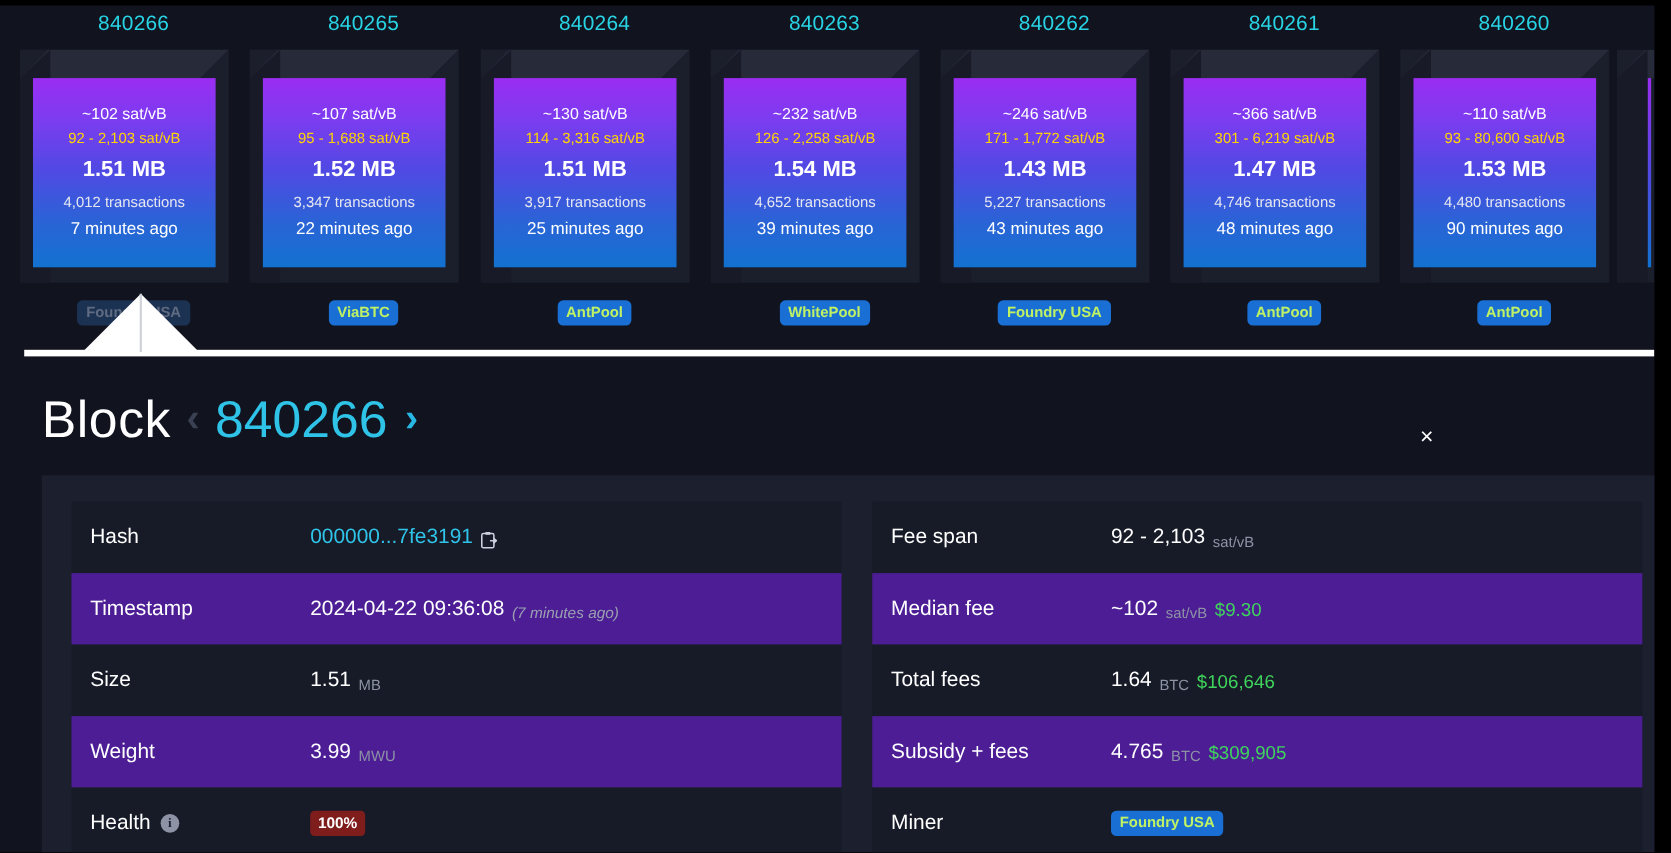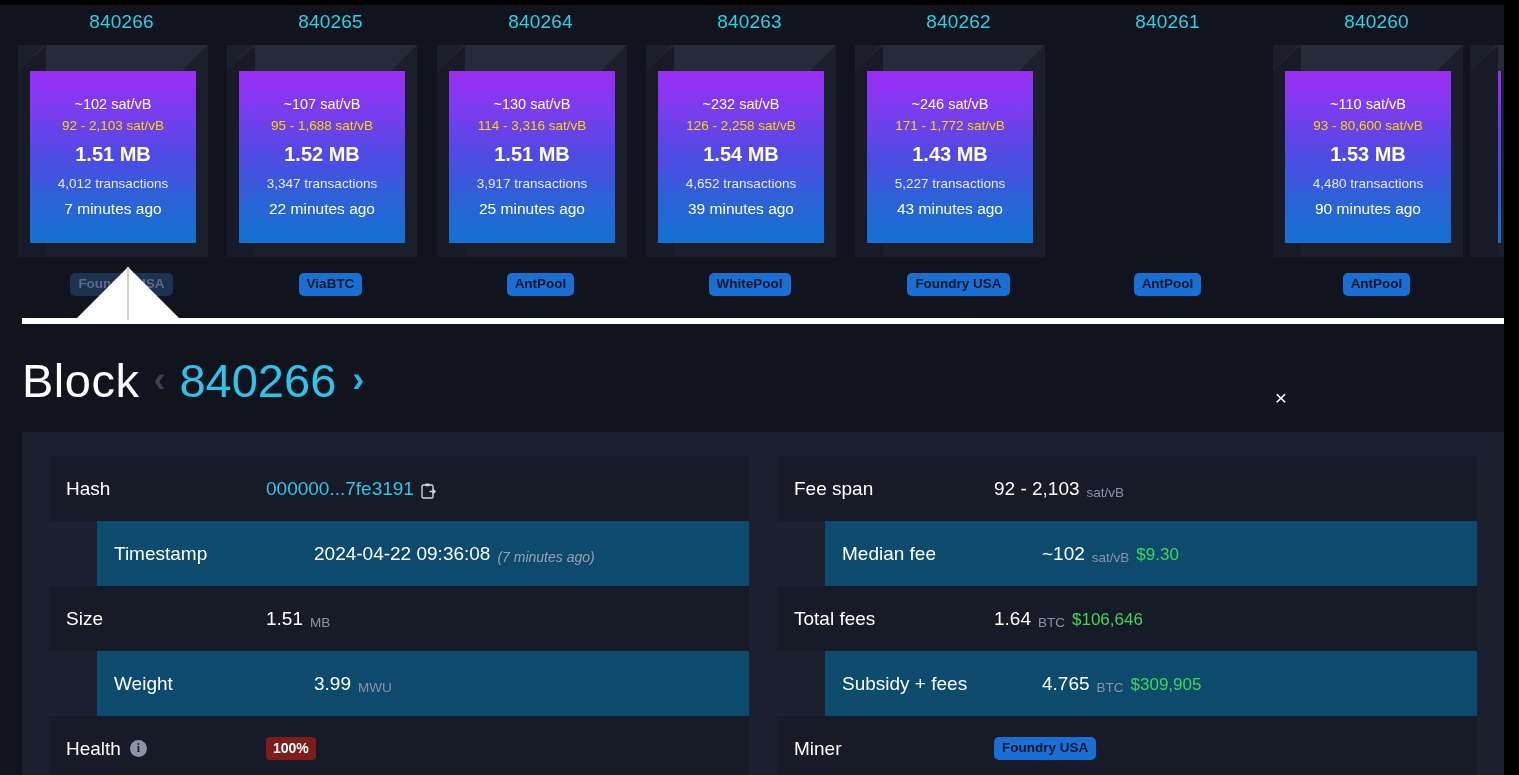--- a/index.html
+++ b/index.html
@@ -96,21 +96,21 @@
   .blk-age { color: #ffffff; font-size: 15.5px; line-height: 22px; margin-top: 3px; white-space: nowrap; }
 
   .pool-badge-wrap {
     position: absolute;
     top: 268px; left: 0; width: 209px;
     text-align: center;
   }
   .pool-badge {
     display: inline-block;
     background: #1a6fd4;
-    color: #0f172a;
+    color: #bef264;
     font-size: 13.5px;
     font-weight: bold;
     border-radius: 5px;
     padding: 3px 8px 4px 8px;
     line-height: 16px;
   }
   .pool-badge.dimmed {
     background: #1c3252;
     color: #5e6b80;
   }
@@ -162,21 +162,21 @@
     position: absolute;
     left: 22px; top: 313px;
     width: 1482px; height: 6px;
     background: #ffffff;
     z-index: 4;
   }
 
   
   .detail-section {
     position: absolute;
-    top: 325px; left: 0;
+    top: 325px; left: 16px;
     width: 1300px;
     height: 445px;
     background: #11131f;
   }
   .detail-header {
     position: relative;
     height: 100px;
     padding-left: 22px;
     display: flex;
     align-items: center;
@@ -228,21 +228,21 @@
   }
   .detail-col.left { padding-right: 14px; }
   .detail-col.right { padding-left: 14px; }
   .d-row {
     display: flex;
     align-items: center;
     height: 65px;
     padding: 0 17px;
   }
   .d-row.odd { background: #171a27; }
-  .d-row.even { background: #0c4a6e; margin-left: 48px; }
+  .d-row.even { background: #4c1d95; }
   .d-label {
     width: 200px;
     color: #ffffff;
     font-size: 19px;
     display: flex;
     align-items: center;
     gap: 9px;
   }
   .d-value {
     color: #ffffff;
@@ -386,20 +386,32 @@
             <div class="blk-age">43 minutes ago</div>
           </div>
         </div>
         <div class="pool-badge-wrap">
           <span class="pool-badge">Foundry USA</span>
         </div>
       </div>
 
       <div class="block-col" style="left:1063px">
         <div class="block-height">840261</div>
+        <div class="block-3d">
+          <div class="blk-shell"></div>
+          <div class="blk-shell-top"></div>
+          <div class="blk-shell-left"></div>
+          <div class="blk-face">
+            <div class="blk-medianfee">~366 sat/vB</div>
+            <div class="blk-feespan">301 - 6,219 sat/vB</div>
+            <div class="blk-size">1.47 MB</div>
+            <div class="blk-txcount">4,746 transactions</div>
+            <div class="blk-age">48 minutes ago</div>
+          </div>
+        </div>
         <div class="pool-badge-wrap">
           <span class="pool-badge">AntPool</span>
         </div>
       </div>
 
       <div class="block-col" style="left:1272px">
         <div class="block-height">840260</div>
         <div class="block-3d">
           <div class="blk-shell"></div>
           <div class="blk-shell-top"></div>

